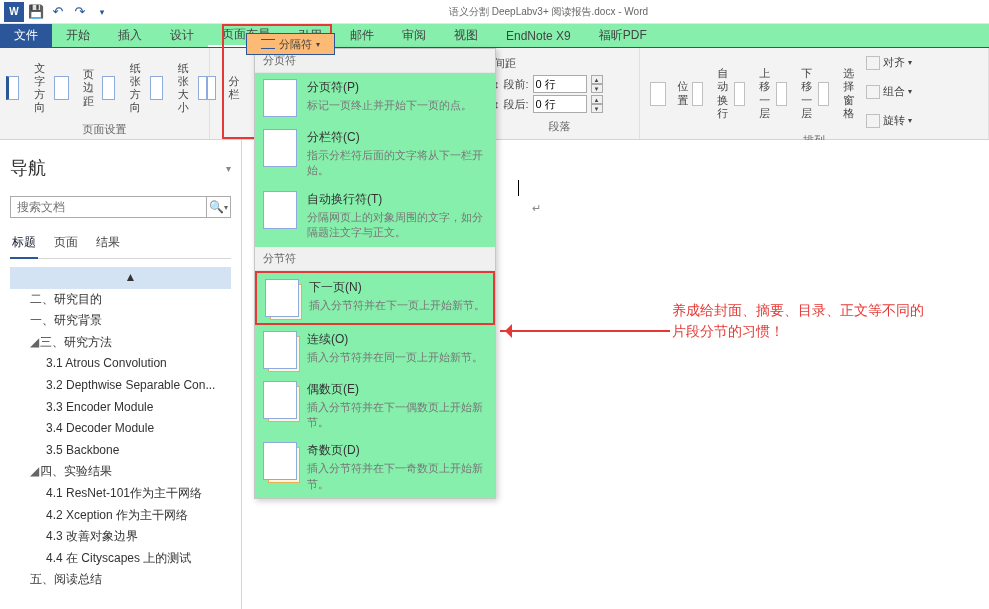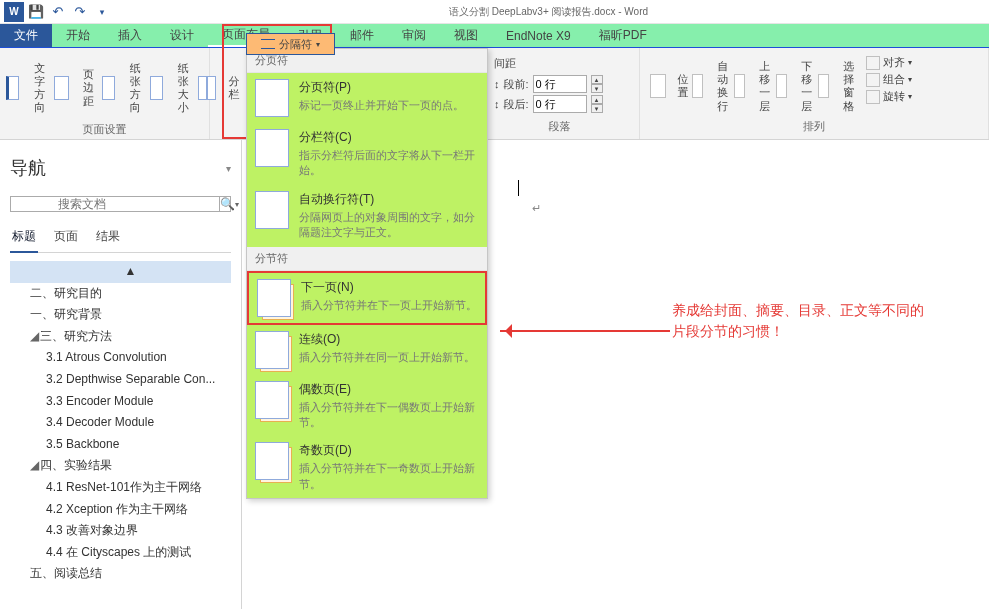--- a/index.html
+++ b/index.html
@@ -28,44 +28,44 @@
 
 .indentgrp { display: flex; flex-direction: column; gap: 2px; padding: 4px 8px; }
 .indentrow { display: flex; align-items: center; gap: 4px; font-size: 11px; }
 .indentrow input { width: 54px; height: 18px; border: 1px solid #ababab; font-size: 11px; padding: 0 2px; }
 .spin { width: 12px; display: flex; flex-direction: column; }
 .spin div { height: 9px; border: 1px solid #ababab; background: #f0f0f0; font-size: 7px; line-height: 7px; text-align: center; }
 
 .arrgrp { display: flex; gap: 2px; padding: 4px; }
 .arrgrp .rbtn { width: 40px; }
 .arrgrp .rbtn .ricon { border-color: #c0c0c0; }
-.arrstack { display: flex; flex-direction: column; gap: 0; padding: 2px 4px; }
+.arrstack { display: flex; flex-direction: column; gap: 12px; padding: 2px 4px; }
 .arow { display: flex; align-items: center; gap: 3px; font-size: 11px; padding: 1px 0; cursor: pointer; }
 .arow .aicon { width: 14px; height: 14px; border: 1px solid #c0c0c0; }
 
 .navpane { position: absolute; left: 0; top: 140px; width: 242px; bottom: 0; background: #fff; border-right: 1px solid #d4d4d4; padding: 16px 10px 0 10px; }
 .navpane h2 { font-size: 18px; font-weight: normal; color: #333; margin-bottom: 16px; display: flex; justify-content: space-between; align-items: center; }
-.navpane .search { display: flex; border: 1px solid #ababab; height: 16px; margin-bottom: 12px; padding-left: 41px; }
+.navpane .search { display: flex; border: 1px solid #ababab; height: 22px; margin-bottom: 12px; }
 .navpane .search input { flex: 1; border: none; padding: 0 6px; font-size: 12px; outline: none; }
 .navpane .search .sbtn { width: 24px; border-left: 1px solid #ababab; display: flex; align-items: center; justify-content: center; color: #666; }
 .navtabs { display: flex; gap: 14px; border-bottom: 1px solid #d4d4d4; margin-bottom: 8px; }
 .navtabs .ntab { padding: 4px 2px 6px 2px; font-size: 12px; color: #444; cursor: pointer; }
 .navtabs .ntab.active { color: #0f172a; border-bottom: 2px solid #2b579a; margin-bottom: -1px; }
 .toc { font-size: 12px; line-height: 1.8; color: #333; }
 .toc .lvl1 { padding-left: 20px; }
 .toc .lvl2 { padding-left: 36px; }
 .toc .tocitem { cursor: pointer; white-space: nowrap; overflow: hidden; text-overflow: ellipsis; }
 .toc .tocitem.sel { background: #d4e3f4; }
 .toc .expand { display: inline-block; width: 10px; color: #666; }
 
 .docarea { position: absolute; left: 242px; top: 140px; right: 0; bottom: 0; background: #fff; }
 .docarea .cursor { position: absolute; left: 276px; top: 40px; width: 1px; height: 16px; background: #000; }
 .docarea .docmark { position: absolute; left: 290px; top: 62px; color: #888; font-size: 11px; }
 
-.dropdown { position: absolute; left: 246px; top: 48px; width: 242px; background: #bef264; border: 1px solid #c6c6c6; box-shadow: 2px 2px 6px rgba(0,0,0,0.2); z-index: 10; }
+.dropdown { position: absolute; left: 254px; top: 48px; width: 242px; background: #86efac; border: 1px solid #c6c6c6; box-shadow: 2px 2px 6px rgba(0,0,0,0.2); z-index: 10; }
 .dropbtn { position: absolute; left: 246px; top: 48px; transform: translateY(-100%); height: 22px; background: #fdba74; border: 1px solid #2b579a; display: flex; align-items: center; padding: 0 14px; gap: 4px; font-size: 11px; z-index: 11; margin-top: 7px; }
 .dropbtn .dicon { width: 14px; height: 10px; border: 1px solid #2b579a; border-left: none; border-right: none; }
 .dd-header { background: #f0f0f0; padding: 4px 8px; font-size: 11px; color: #666; border-bottom: 1px solid #e5e5e5; }
 .dd-item { display: flex; padding: 6px 8px; gap: 10px; cursor: pointer; }
 .dd-item.highlight { border: 2px solid #e53935; }
 .dd-item .dd-icon { width: 34px; height: 38px; border: 1px solid #8faadc; background: #fff; position: relative; flex-shrink: 0; }
 .dd-item .dd-icon.doubled::after { content: ""; position: absolute; left: 4px; top: 4px; right: -4px; bottom: -4px; border: 1px solid #e8b050; background: #fff5e0; z-index: -1; }
 .dd-item .dd-text { flex: 1; }
 .dd-item .dd-title { font-size: 12px; color: #333; margin-bottom: 2px; }
 .dd-item .dd-desc { font-size: 11px; color: #777; line-height: 1.4; }

